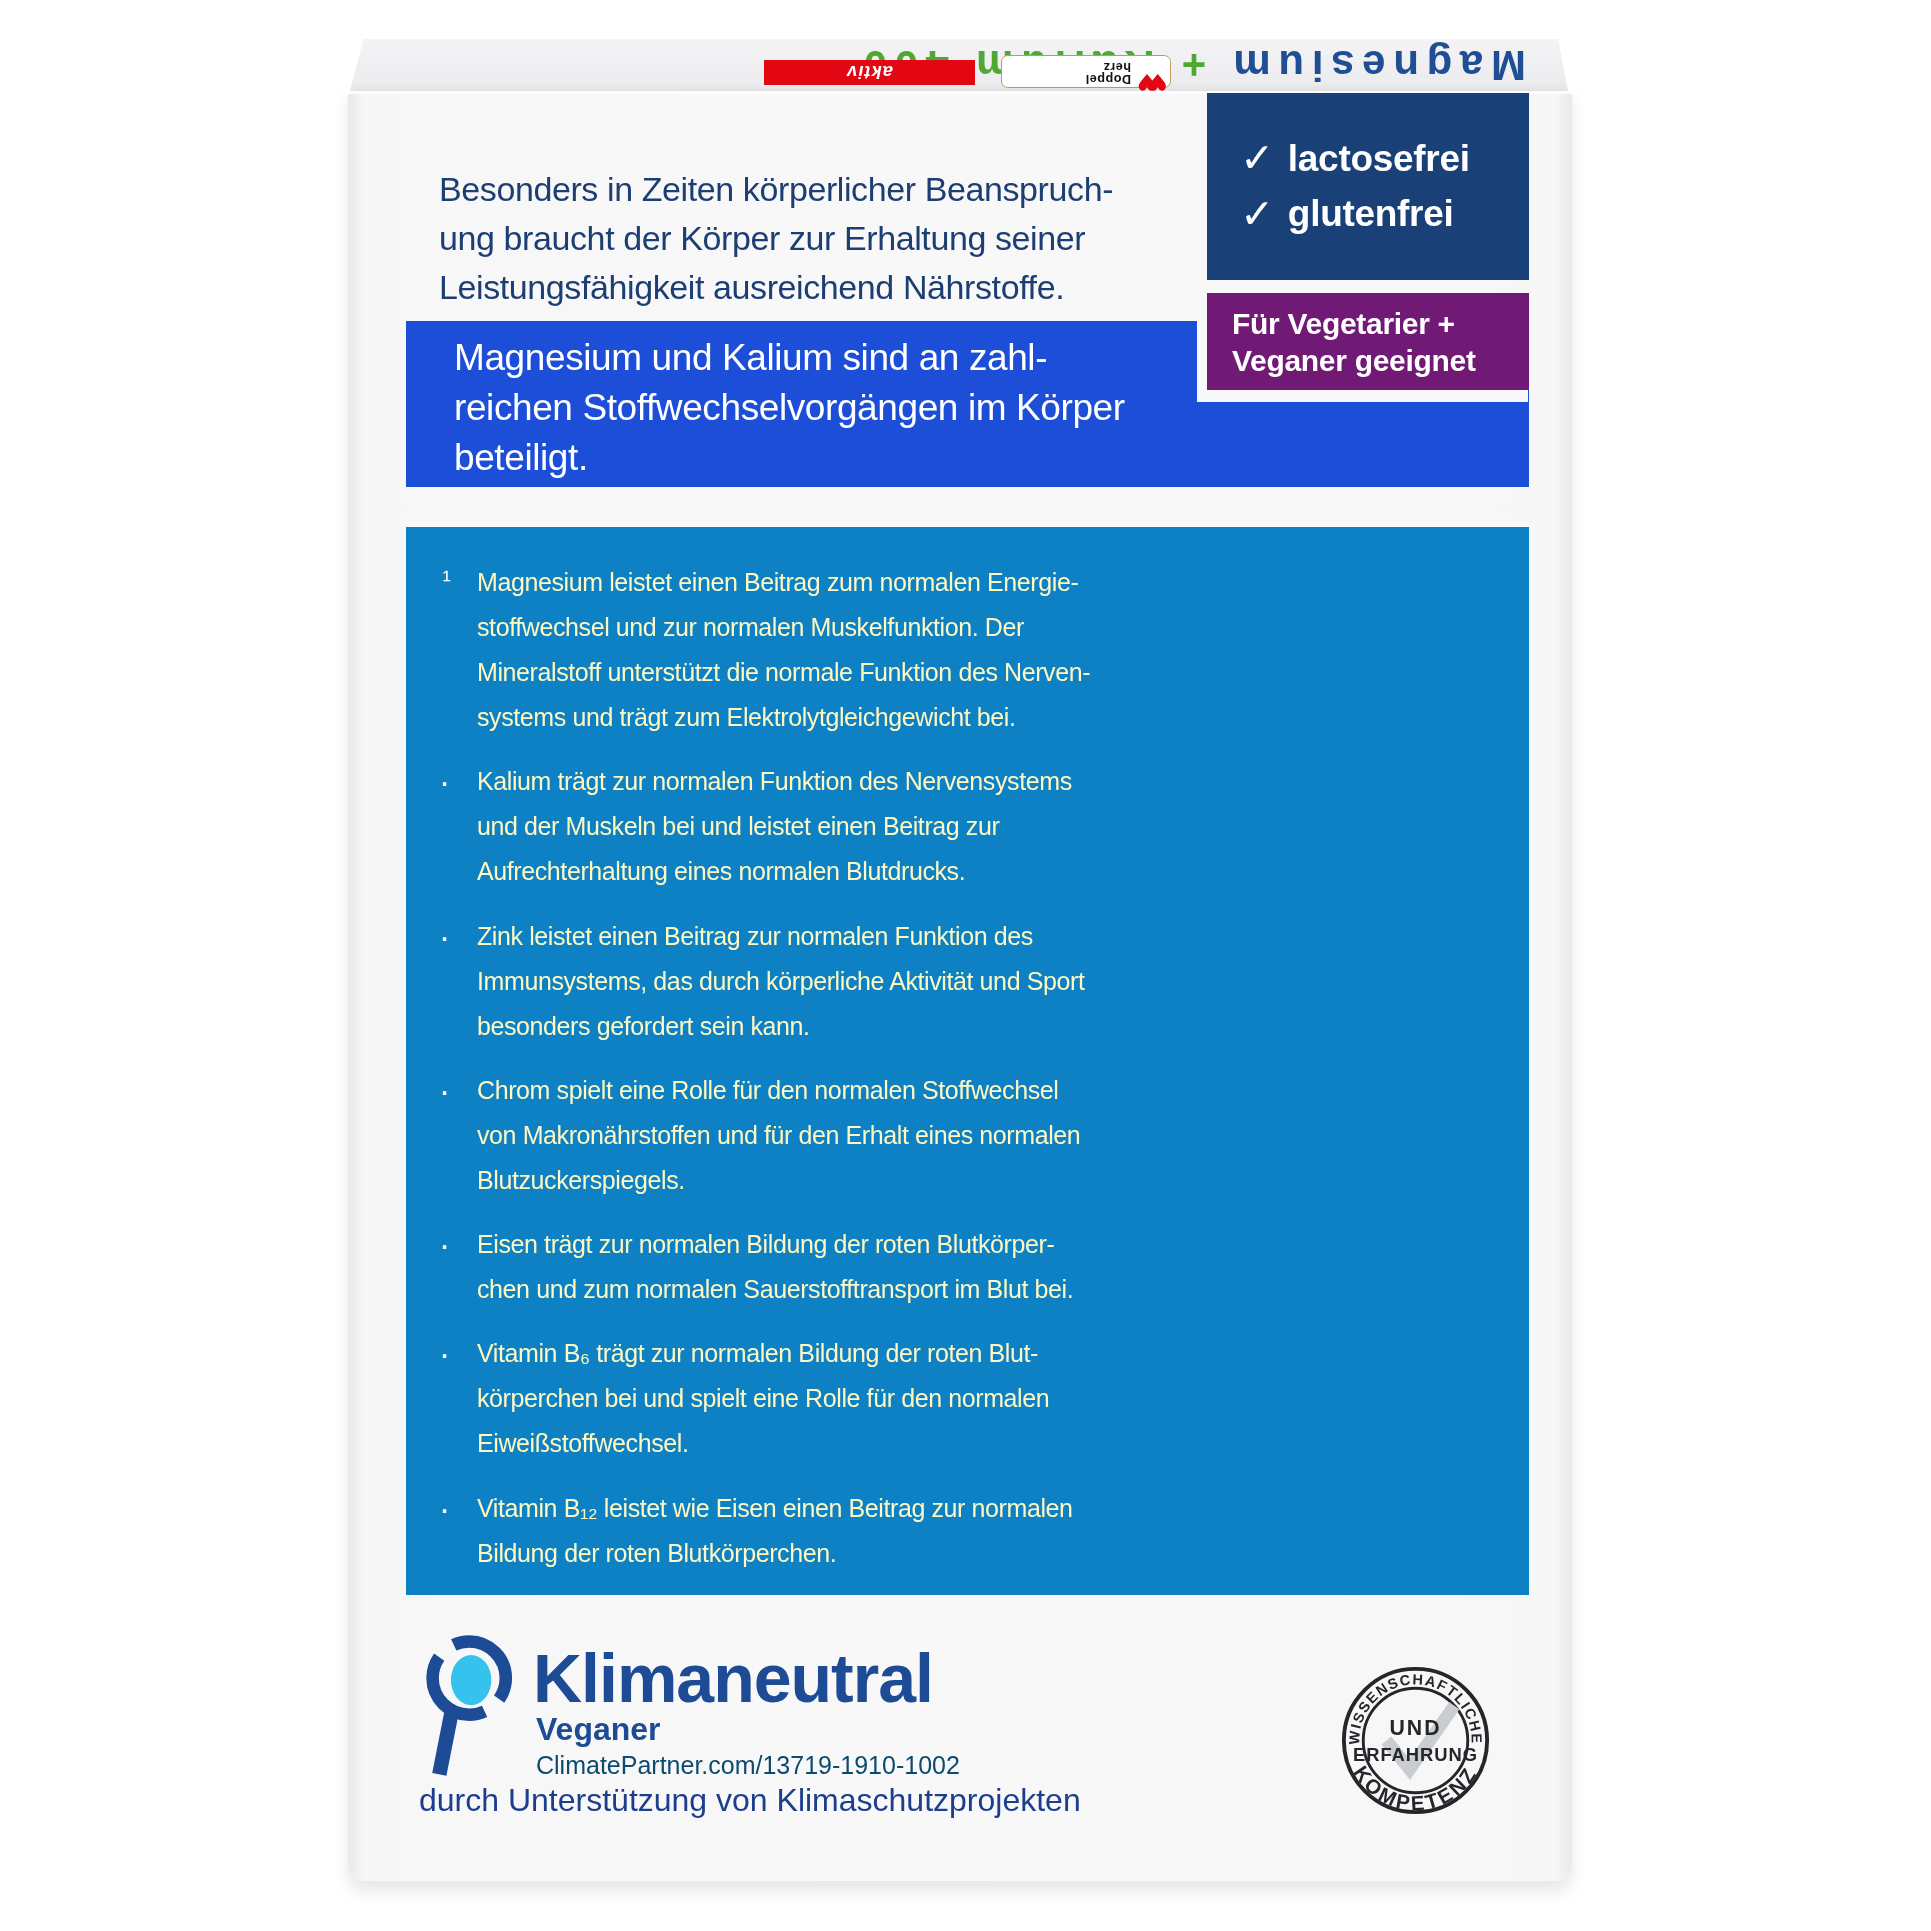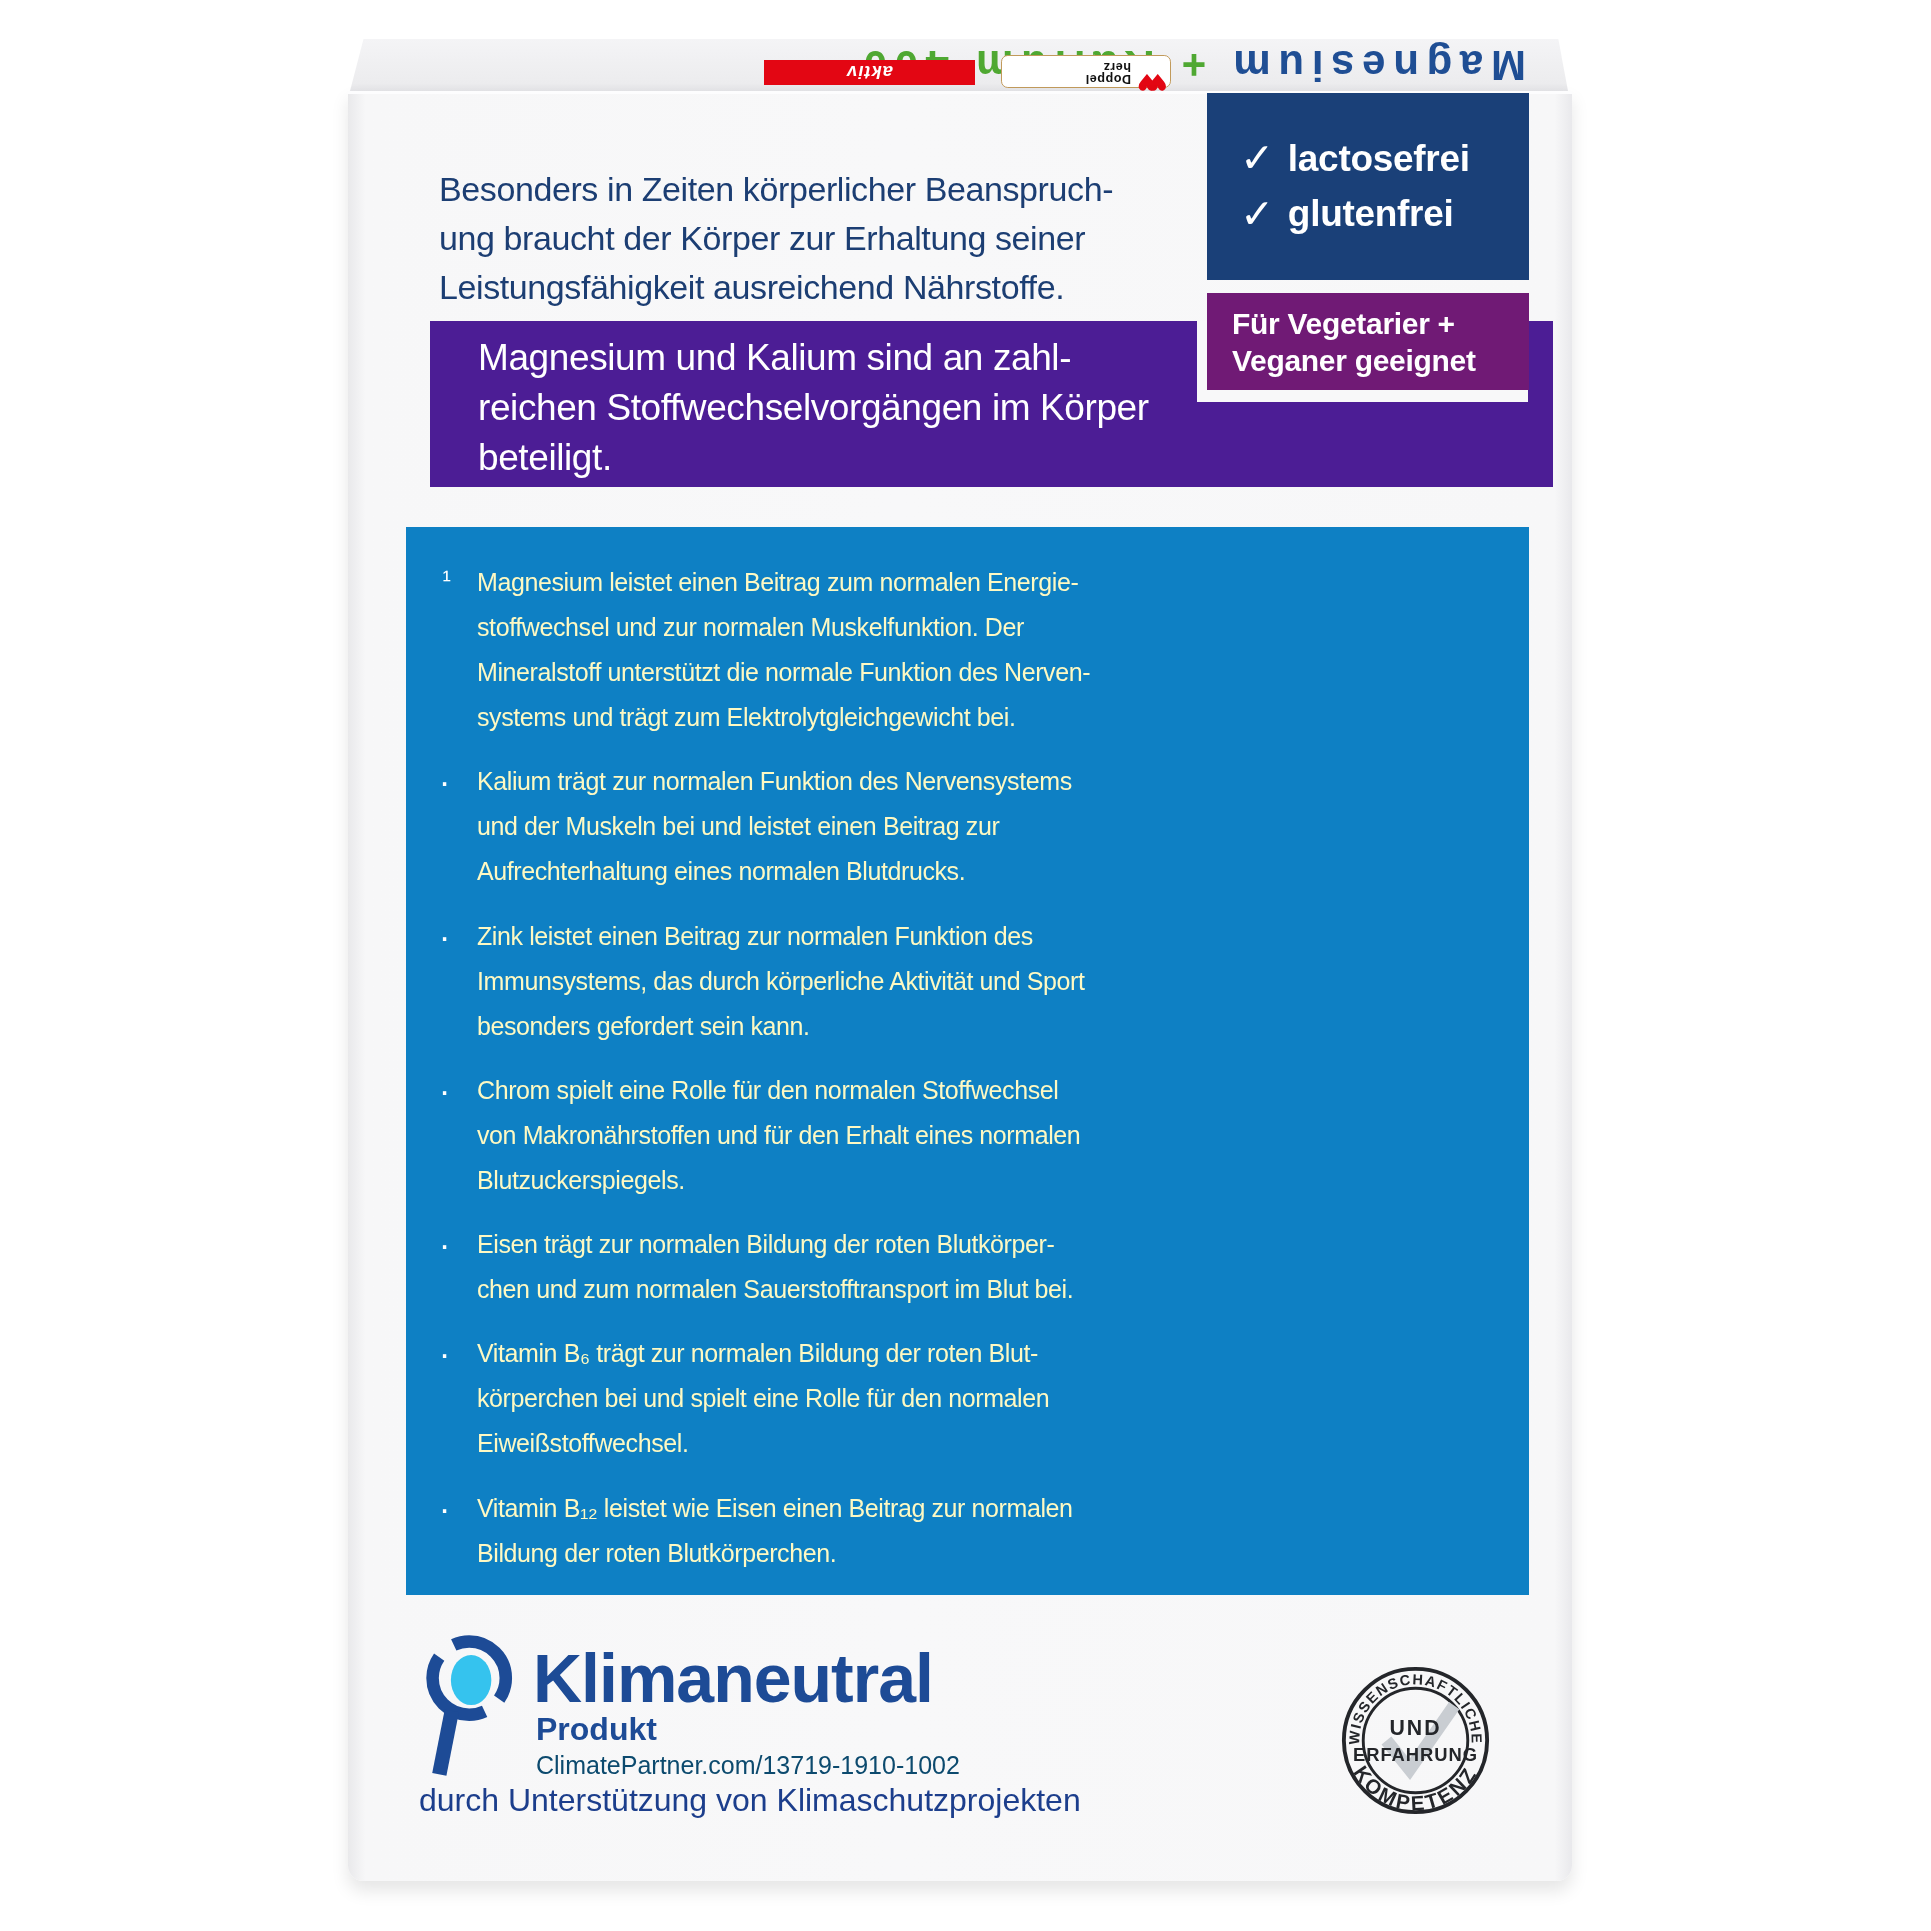--- a/index.html
+++ b/index.html
@@ -42,21 +42,21 @@
           padding-left:33px;box-sizing:border-box;}
   .claim-row{display:flex;align-items:center;gap:13.5px;color:#fff;}
   .claim-check{font-size:41px;line-height:41px;font-family:"DejaVu Sans",sans-serif;}
   .claim-label{font-size:37px;font-weight:700;letter-spacing:-0.3px;}
   .veg{left:1207px;top:293px;width:322px;height:97px;background:#701a75;
        display:flex;align-items:center;padding-left:25px;box-sizing:border-box;}
   .veg p{margin:0;color:#fff;font-size:30px;font-weight:bold;line-height:37px;
          letter-spacing:-0.3px;white-space:pre-line;}
 
   
-  .gnote{left:430px;top:321px;width:1123px;height:166px;background:#4c1d95;}
+  .gnote{left:406px;top:321px;width:1123px;height:166px;background:#1d4ed8;}
   .gnote p{margin:0;padding:11.6px 0 0 48px;color:#fff;font-size:37px;line-height:50px;
            letter-spacing:-0.4px;white-space:pre-line;}
   .notch{left:1197px;top:321px;width:331px;height:81px;background:#f8f8f9;}
   .veg{z-index:3;} .notch{z-index:2;} .gnote{z-index:1;}
 
   
   .bluebox{left:406px;top:527px;width:1123px;height:1068px;background:#0e80c4;box-sizing:border-box;
            padding:33px 27px 0 25px;}
   .bluebox ul{list-style:none;margin:0;padding:0;}
   .benefit{display:grid;grid-template-columns:46px 1fr;margin-bottom:19.3px;}
@@ -161,21 +161,21 @@
       </li>
     </ul>
 </div>
 
 <svg class="abs logo-svg" width="106" height="159" viewBox="0 0 110 165">
   <ellipse cx="52" cy="54" rx="21" ry="26" fill="#35c3ee"></ellipse>
   <circle cx="50" cy="52" r="38" fill="none" stroke="#1d4b96" stroke-width="13" pathLength="360" stroke-dasharray="35 30 150 30 115"></circle>
   <line x1="32" y1="86" x2="19" y2="152" stroke="#1d4b96" stroke-width="15"></line>
 </svg>
 <div class="abs cp-title">Klimaneutral</div>
-<div class="abs cp-sub">Produkt</div>
+<div class="abs cp-sub">Veganer</div>
 <div class="abs cp-url">ClimatePartner.com/13719-1910-1002</div>
 <div class="abs cp-foot">durch Unterstützung von Klimaschutzprojekten</div>
 
 <svg class="seal-svg abs" width="151" height="151" viewBox="0 0 156 156">
   <defs>
     <path id="arcTop" d="M 20 78 A 58 58 0 0 1 136 78"></path>
     <path id="arcBottom" d="M 6 78 A 72 72 0 0 0 150 78"></path>
   </defs>
   <circle cx="78" cy="78" r="74" fill="none" stroke="#24262a" stroke-width="4"></circle>
   <circle cx="78" cy="78" r="54" fill="none" stroke="#24262a" stroke-width="3"></circle>

